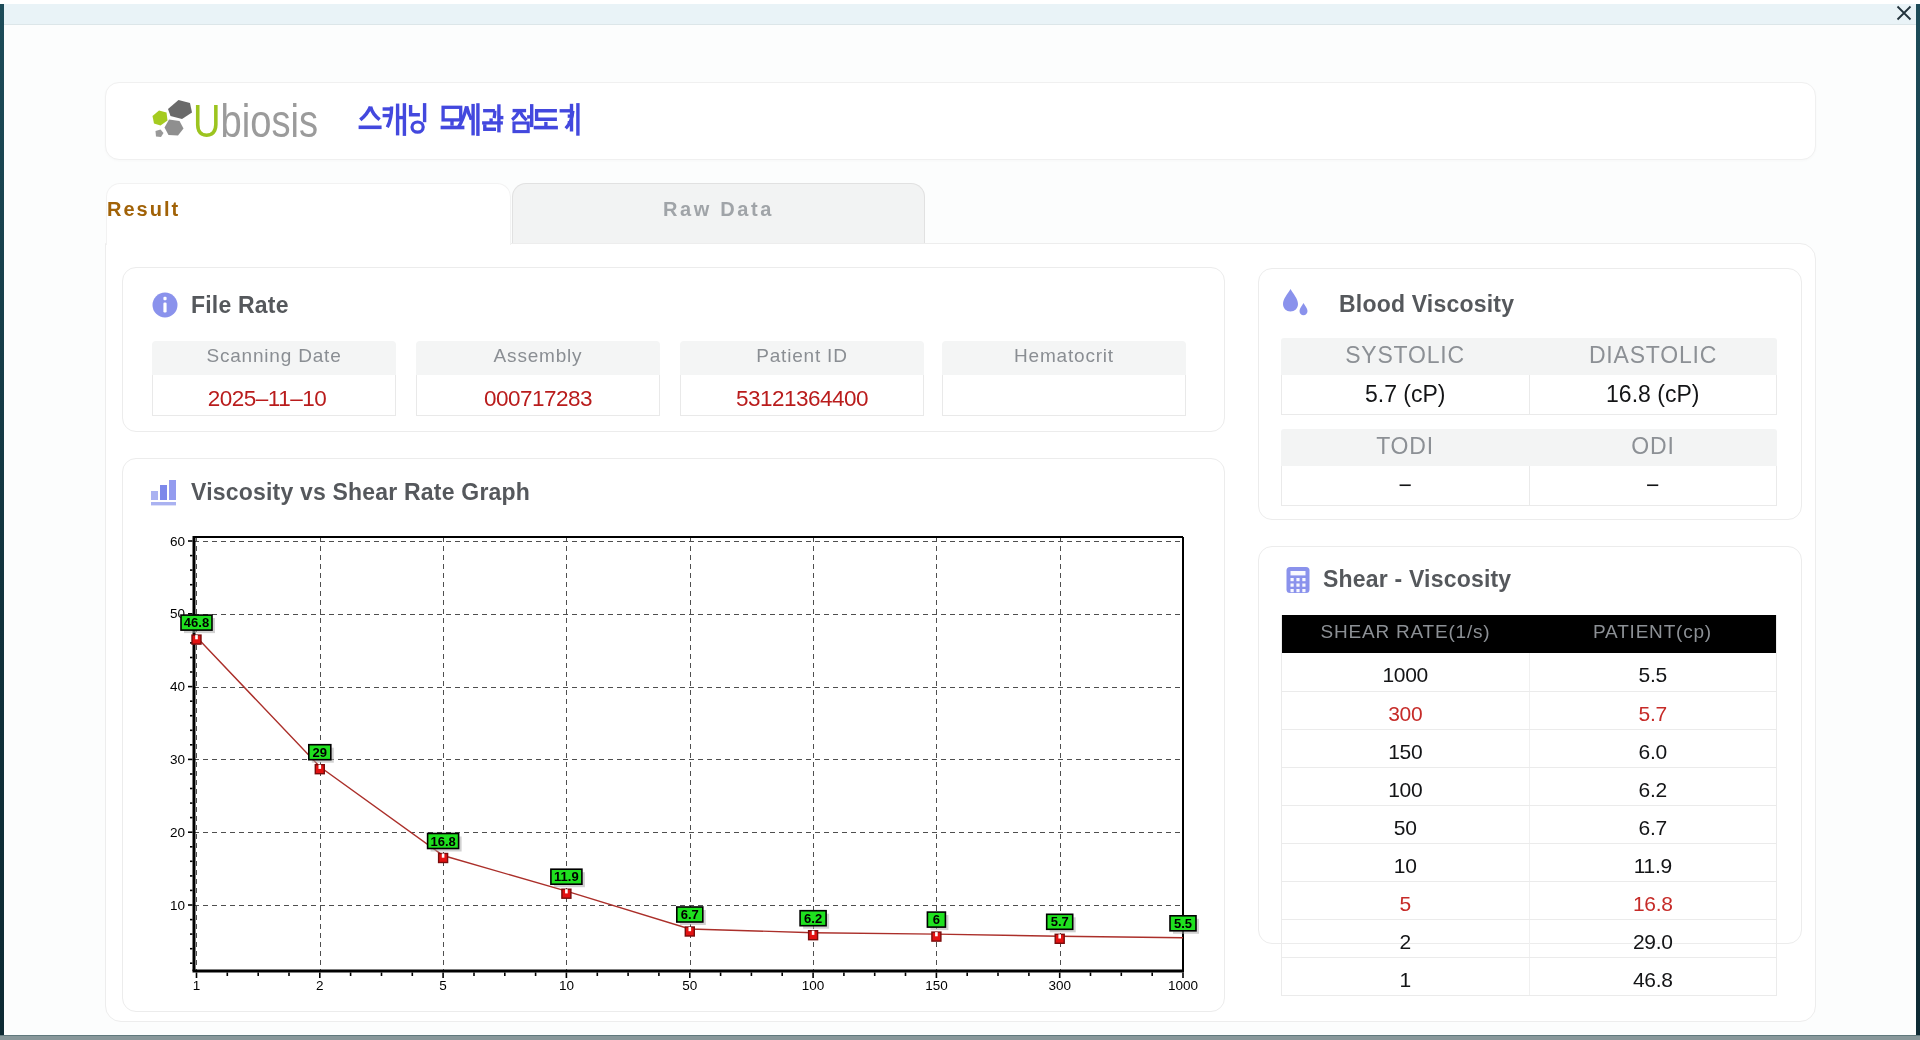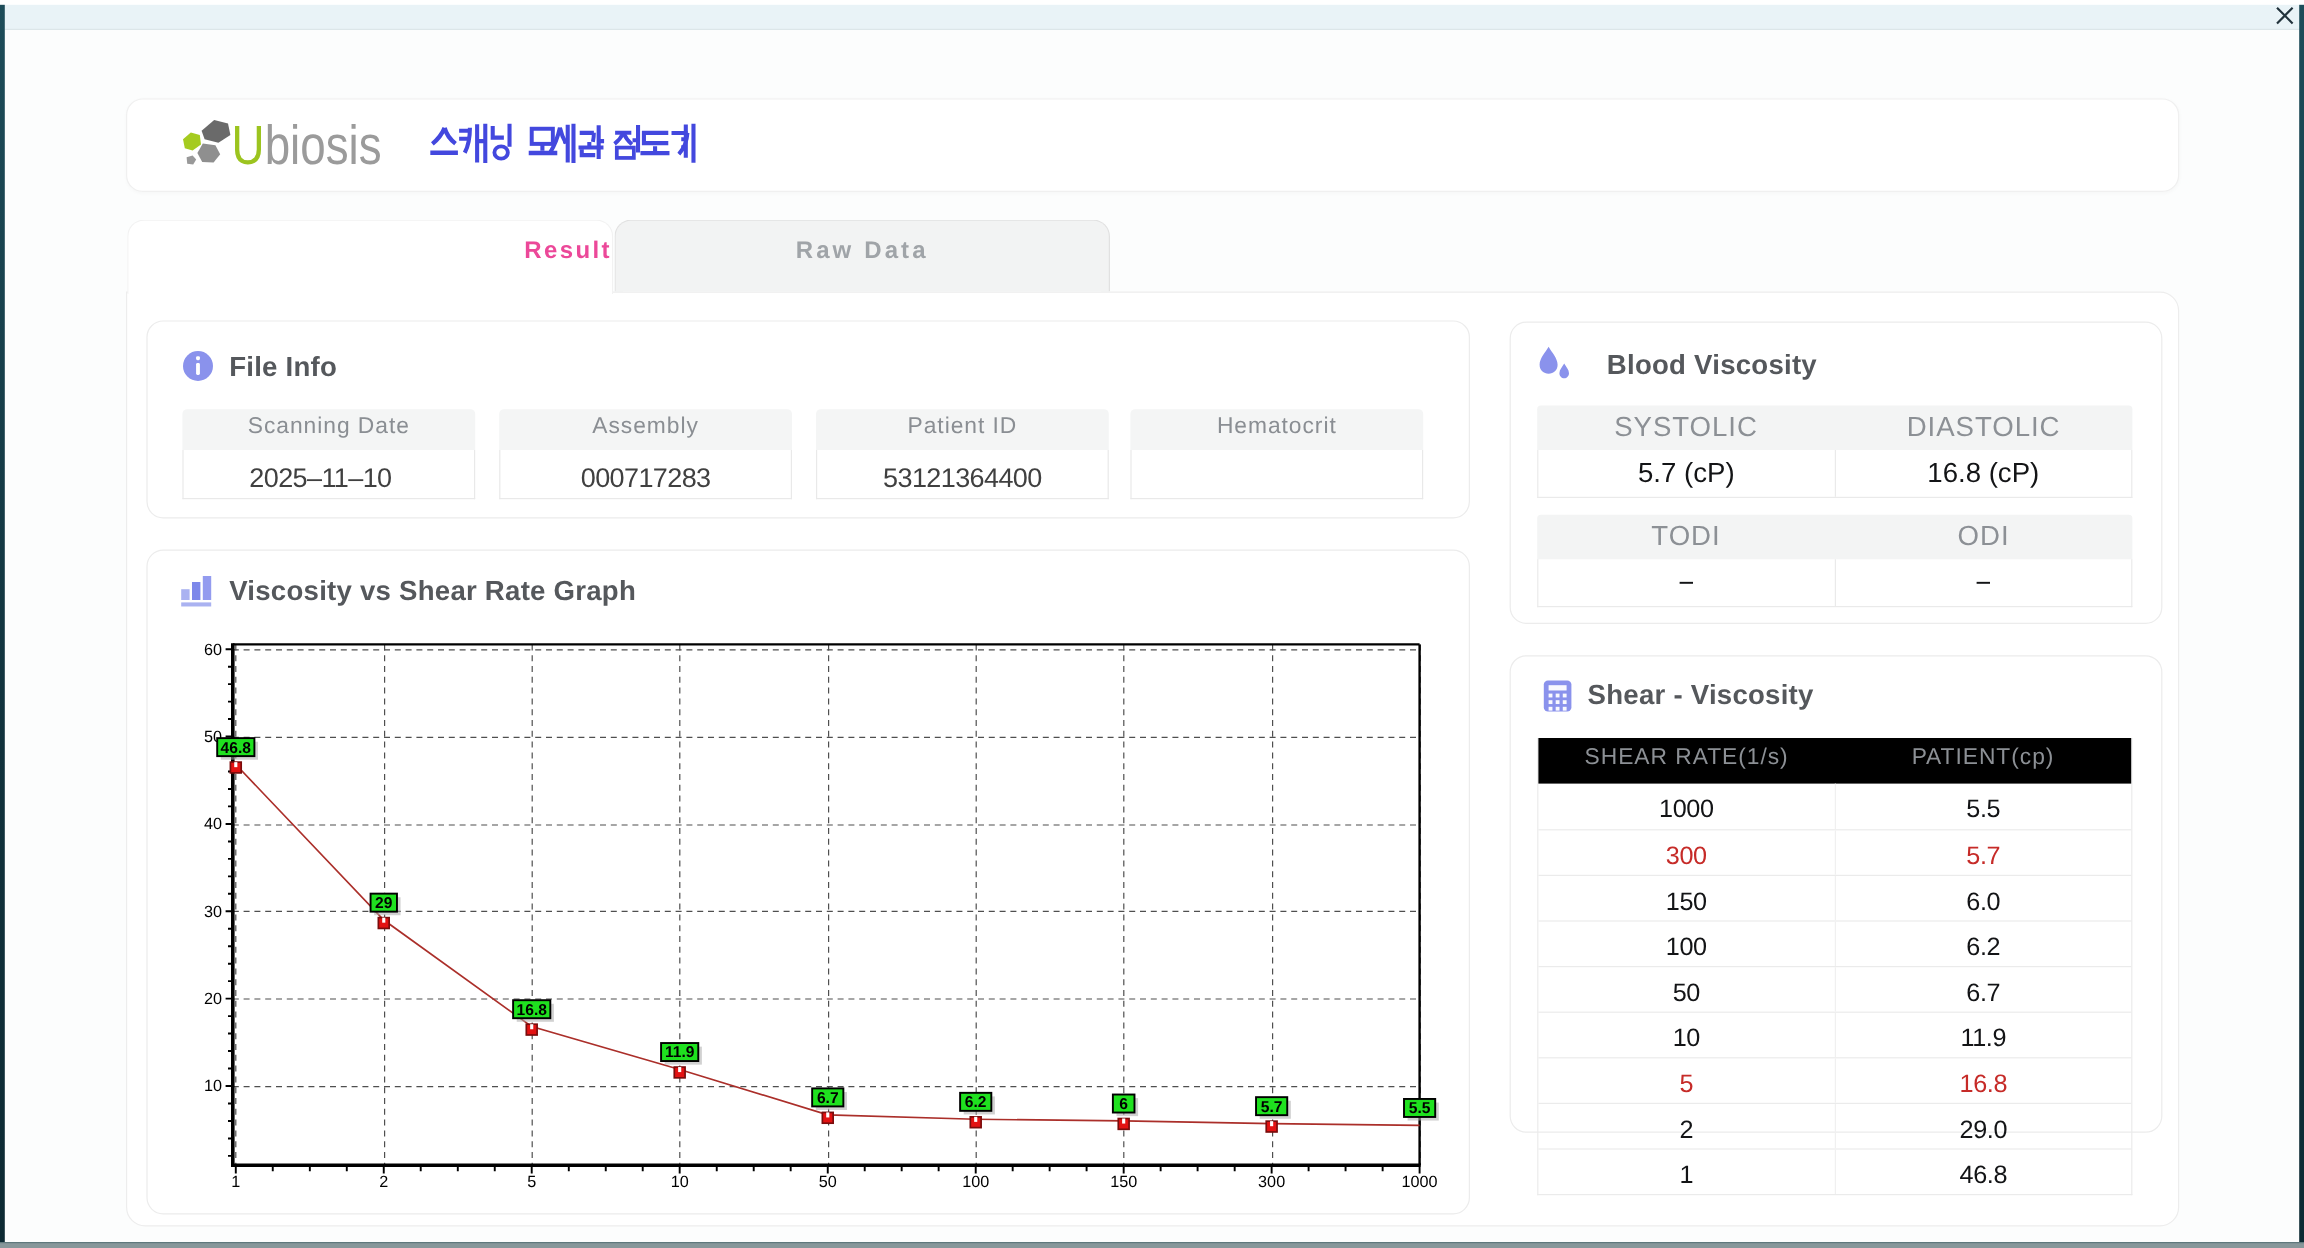--- a/index.html
+++ b/index.html
@@ -11,39 +11,39 @@
   #strip-right { left:1916px; top:4px; width:4px; height:1031px; background:linear-gradient(180deg,#1d4c59 0%,#11323c 60%,#0d2a33 100%); }
   #strip-top { left:0; top:0; width:1920px; height:4px; background:#ffffff; }
   #topbar { left:4px; top:4px; width:1912px; height:21px; background:#e9f3f7; border-bottom:1px solid #dce6e9; }
   #strip-bottom { left:0; top:1035px; width:1920px; height:5px; background:#87979a; border-top:1px solid #5f787c; }
   
   #header-card { left:105px; top:82px; width:1711px; height:78px; background:#fff;
     border:1px solid #f0f0f0; border-radius:14px; box-shadow:0 1px 3px rgba(0,0,0,0.025); }
   
   #tab-result { left:106px; top:183px; width:405px; height:62px; background:#fff;
     border:1px solid #f2f2f2; border-bottom:none; border-radius:14px 14px 0 0;
-    color:#ec4899; font-weight:bold; font-size:20px; text-align:right; line-height:51px; letter-spacing:2px; z-index:5; }
+    color:#a16207; font-weight:bold; font-size:20px; text-align:left; line-height:51px; letter-spacing:2px; z-index:5; }
   #tab-raw { left:512px; top:183px; width:413px; height:60px; background:#f2f3f3;
     border:1px solid #e1e1e1; border-bottom:none; border-radius:14px 14px 0 0;
     color:#a0a4a8; font-weight:bold; font-size:20px; text-align:center; line-height:51px; letter-spacing:2.6px; z-index:3; }
   
   #panel { left:105px; top:243px; width:1711px; height:779px; background:#fff;
     border:1px solid #ededed; border-radius:0 16px 16px 16px; z-index:1; }
   .card { background:#fff; border:1px solid #ececec; border-radius:14px; z-index:2; }
   #card-fileinfo { left:122px; top:267px; width:1103px; height:165px; }
   #card-graph { left:122px; top:458px; width:1103px; height:554px; }
   #card-blood { left:1258px; top:268px; width:544px; height:252px; }
   #card-shear { left:1258px; top:546px; width:544px; height:398px; }
   .card-title { position:absolute; font-weight:bold; font-size:23px; color:#55585c; letter-spacing:0.2px; }
   
   .fcol { position:absolute; width:244px; }
   .fcol .hd { height:34px; background:#f4f5f5; border-radius:4px 4px 0 0; color:#8a8e93;
     font-size:19px; text-align:center; line-height:30px; letter-spacing:0.8px; }
   .fcol .val { height:41px; background:#fff; border:1px solid #e9e9e9; border-top:none;
-    color:#404040; font-size:22.5px; text-align:center; line-height:48px; letter-spacing:-0.5px; }
+    color:#b91c1c; font-size:22.5px; text-align:center; line-height:48px; letter-spacing:-0.5px; }
   
   .btable { position:absolute; left:22px; width:496px; }
   .btable .hrow { display:flex; height:37px; background:#f3f4f4; border-radius:3px 3px 0 0; }
   .btable .hrow div { flex:1; text-align:center; line-height:35px; font-size:23px; color:#8c9095; letter-spacing:0.8px; }
   .btable .vrow { display:flex; height:40px; border:1px solid #eaeaea; border-top:none; }
   .btable .vrow div { flex:1; text-align:center; line-height:38px; font-size:23px; color:#131416; }
   .btable .vrow div + div { border-left:1px solid #eaeaea; }
   
   #stable { position:absolute; left:22px; top:68px; width:496px; border:1px solid #ebebeb; border-top:none; }
   #stable .hrow { display:flex; height:38px; background:#000000; }
@@ -117,21 +117,21 @@
 <path d="M 211.7 22.8 L 215.5 22.8" stroke="#4348de" stroke-width="3.4" fill="none" stroke-linecap="butt"></path>
 <path d="M 215.5 3.8 L 215.5 31.5" stroke="#4348de" stroke-width="3.4" fill="none" stroke-linecap="butt"></path>
 <path d="M 221.9 3.1 L 221.9 35.7" stroke="#4348de" stroke-width="3.4" fill="none" stroke-linecap="butt"></path>
 </svg>
 
 <div id="tab-result" class="abs">Result</div>
 <div id="tab-raw" class="abs">Raw Data</div>
 <div id="panel" class="abs"></div>
 
 <div id="card-fileinfo" class="abs card">
-  <div class="card-title" style="left:68px; top:24px;">File Info</div>
+  <div class="card-title" style="left:68px; top:24px;">File Rate</div>
   <div class="fcol" style="left:29px; top:73px;">
     <div class="hd">Scanning Date</div>
       <div class="val" style="padding-right:14px;">2025–11–10</div>
   </div>
   <div class="fcol" style="left:293px; top:73px;">
     <div class="hd">Assembly</div>
       <div class="val">000717283</div>
   </div>
   <div class="fcol" style="left:557px; top:73px;">
     <div class="hd">Patient ID</div>

